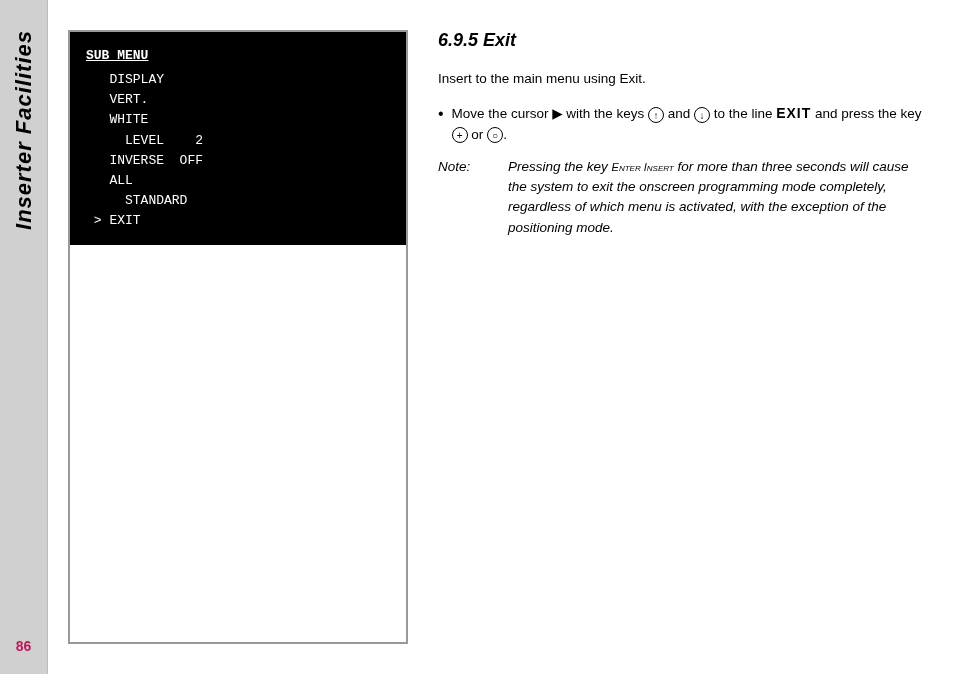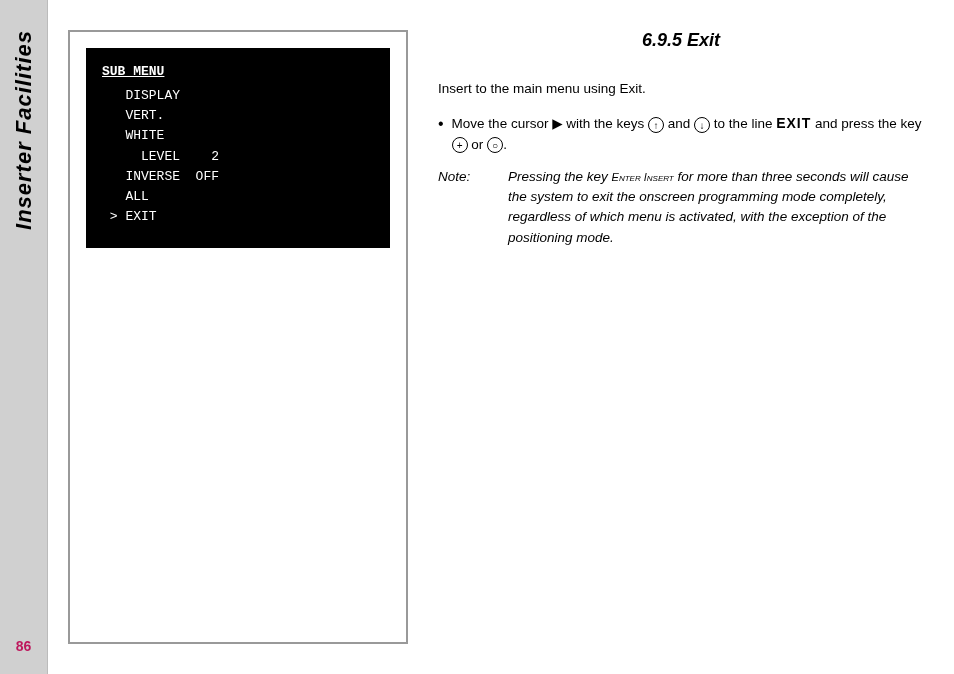--- a/index.html
+++ b/index.html
@@ -51,21 +51,21 @@
       flex-direction: row;
       padding: 30px 30px 30px 20px;
       gap: 30px;
     }
 
     
     .screen-panel {
       width: 340px;
       flex-shrink: 0;
       border: 2px solid #999;
-      padding: 16px;
+      padding: 0;
       background: #fff;
     }
 
     .screen-mockup {
       background: #000;
       color: #fff;
       font-family: 'Courier New', Courier, monospace;
       font-size: 13px;
       padding: 14px 16px;
       line-height: 1.55;
@@ -85,23 +85,22 @@
 
     
     .text-panel {
       flex: 1;
     }
 
     .section-title {
       font-size: 18px;
       font-weight: bold;
       font-style: italic;
-      margin-bottom: 28px;
+      margin-bottom: 18px;
       color: #000;
-      text-align: center;
     }
 
     .section-body {
       font-size: 13.5px;
       color: #000;
       line-height: 1.5;
     }
 
     .bullet-point {
       display: flex;
@@ -177,20 +176,21 @@
 
   <div class="screen-panel">
     <div class="screen-mockup">
       <div class="menu-title">SUB MENU</div>
       <span class="menu-item">&nbsp;&nbsp;&nbsp;DISPLAY</span>
       <span class="menu-item">&nbsp;&nbsp;&nbsp;VERT.</span>
       <span class="menu-item">&nbsp;&nbsp;&nbsp;WHITE</span>
       <span class="menu-item">&nbsp;&nbsp;&nbsp;&nbsp;&nbsp;LEVEL&nbsp;&nbsp;&nbsp;&nbsp;2</span>
       <span class="menu-item">&nbsp;&nbsp;&nbsp;INVERSE&nbsp;&nbsp;OFF</span>
       <span class="menu-item">&nbsp;&nbsp;&nbsp;ALL</span>
+      <span class="menu-item">&nbsp;&nbsp;&nbsp;&nbsp;&nbsp;STANDARD</span>
       <span class="menu-item">&nbsp;&gt;&nbsp;EXIT</span>
     </div>
   </div>
 
   <div class="text-panel">
 
     <div class="section-title">6.9.5   Exit</div>
 
     <div class="section-body">
 

